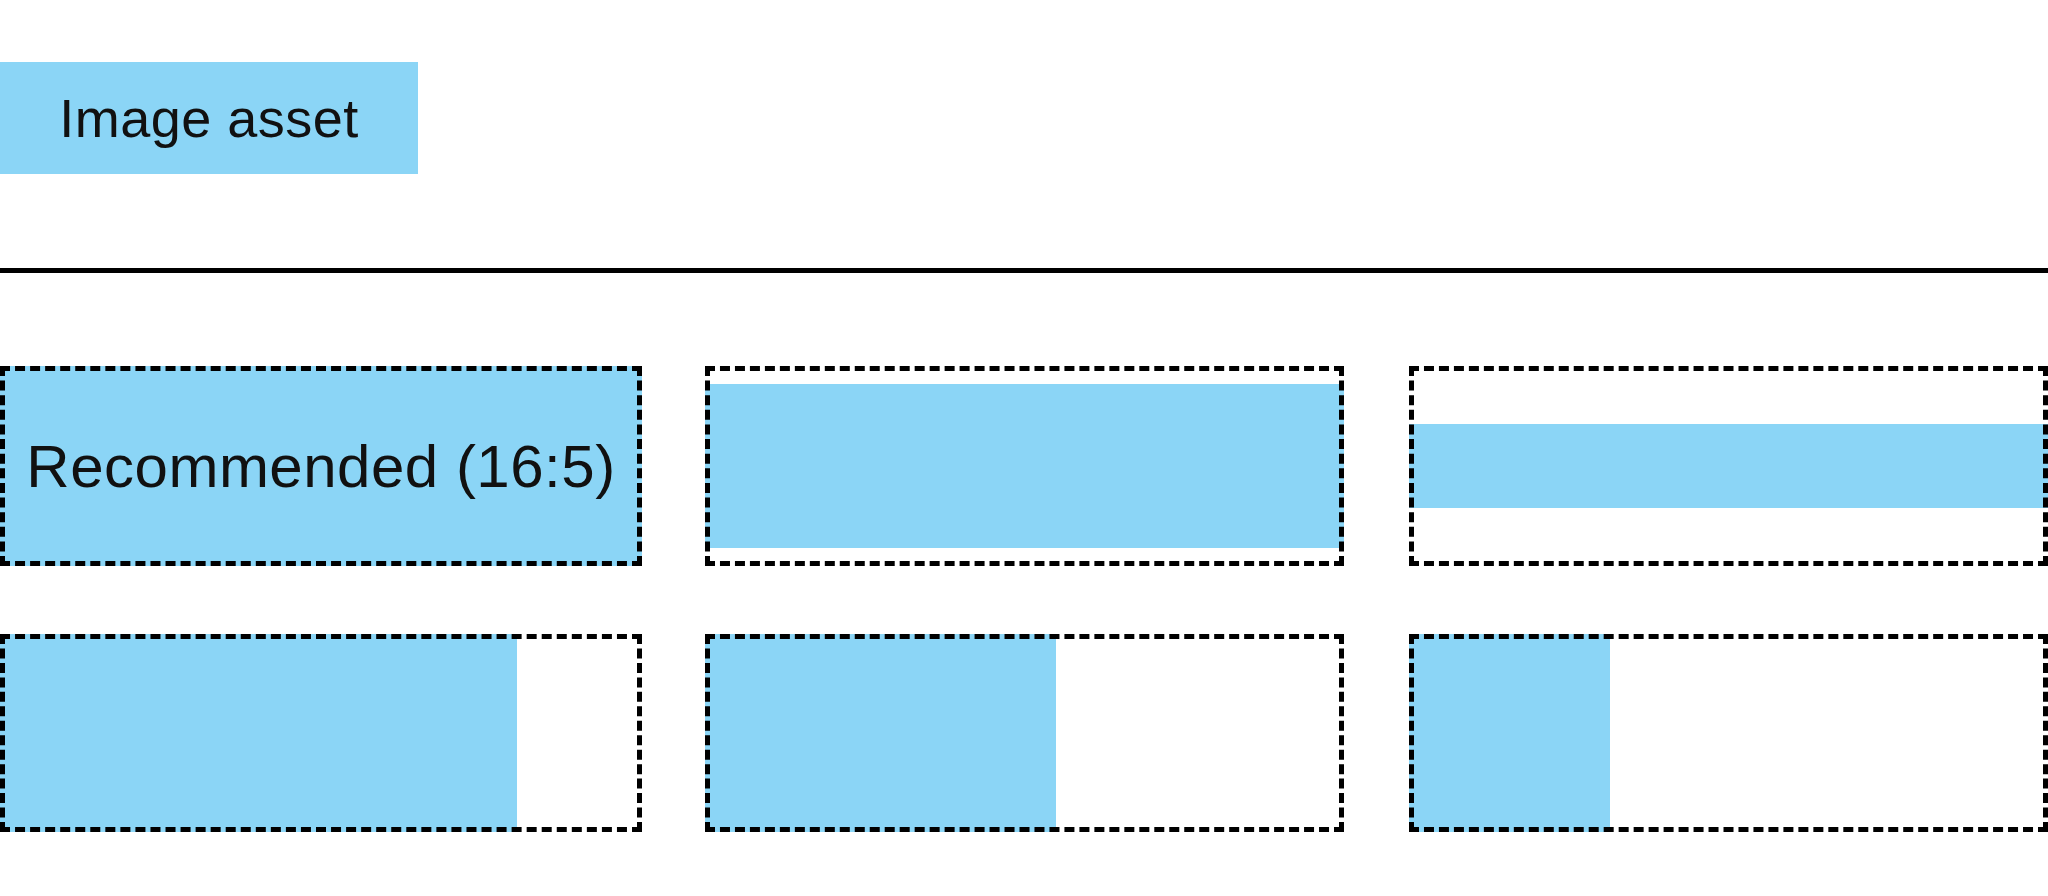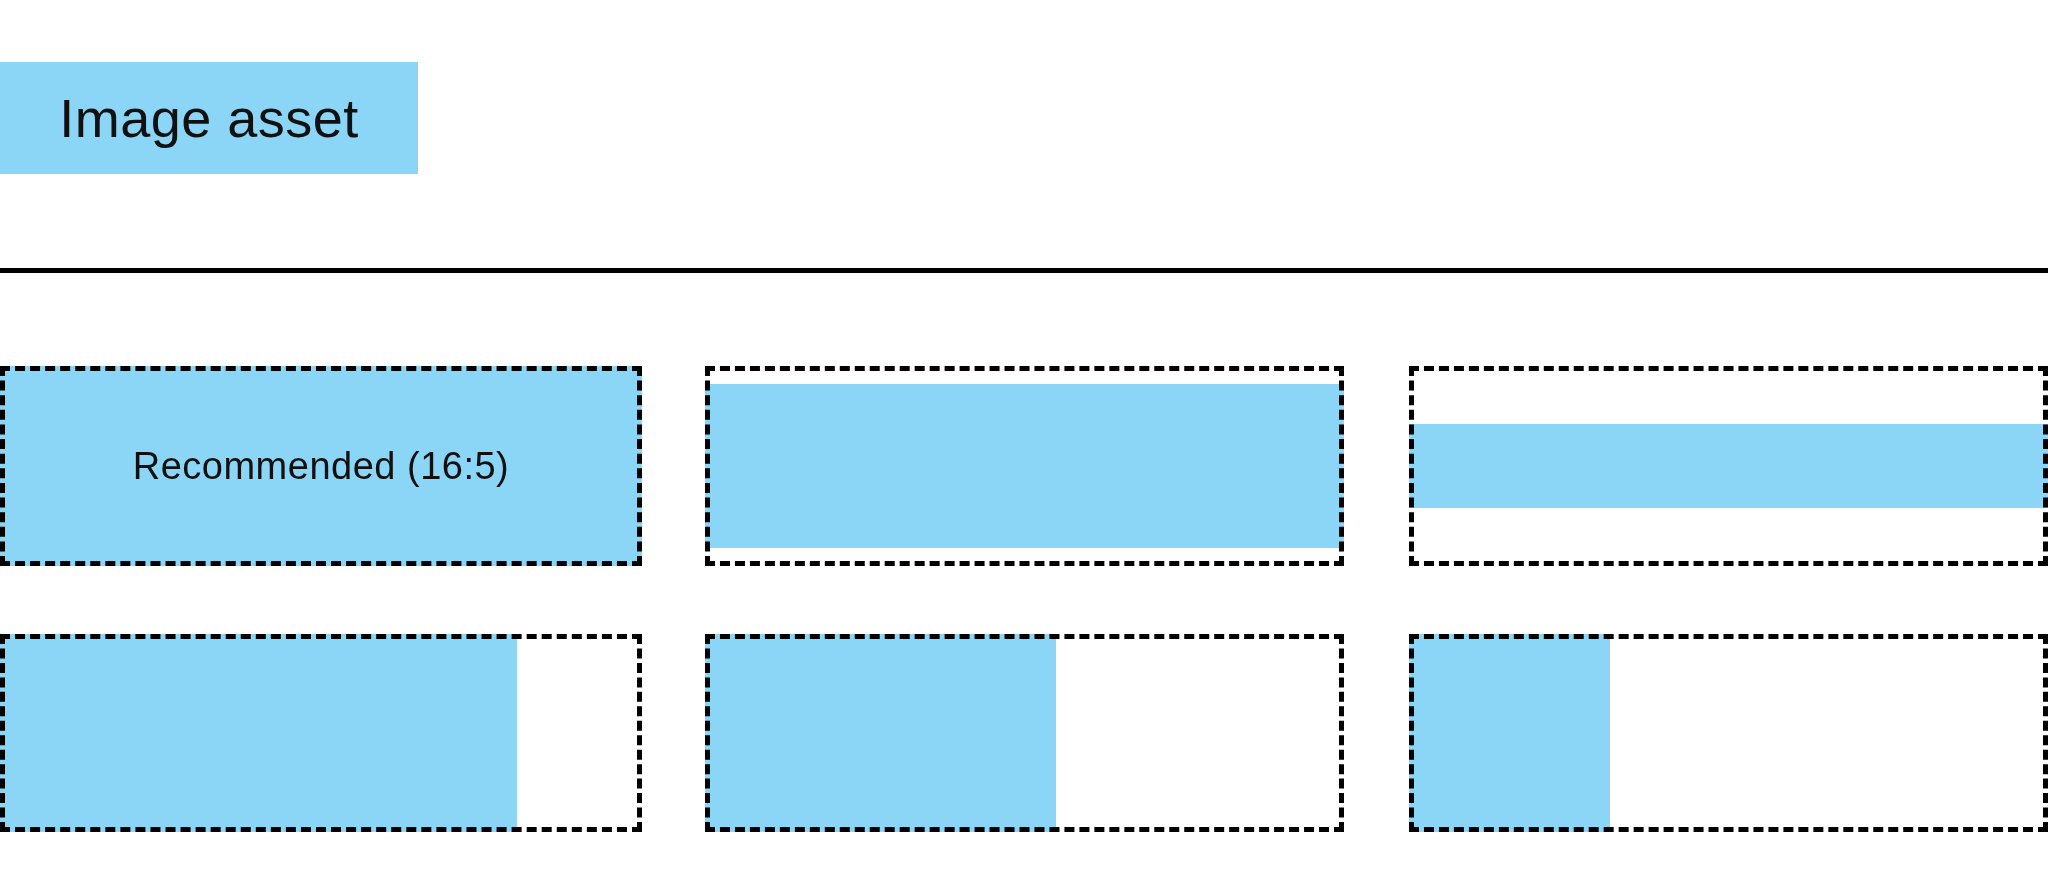--- a/index.html
+++ b/index.html
@@ -54,21 +54,21 @@
     content: ""; position: absolute; inset: 0;
     border: 5px dashed var(--outline);
     pointer-events: none;
   }
   .fill { position: absolute; background: var(--image-asset-fill); }
   .center-v .fill { left: 0; top: 50%; transform: translateY(-50%); }
   .top-left .fill { left: 0; top: 0; }
   .demo-label {
     position: absolute; inset: 0;
     display: flex; align-items: center; justify-content: center;
-    font-size: 38px; letter-spacing: 0.5px; white-space: nowrap; border-radius: 7px;
+    font-size: 60px; letter-spacing: 0.5px; white-space: nowrap; border-radius: 7px;
   }
 
   #r1c1 { left: 0;      top: 366px; width: 642px; height: 200px; }
   #r1c2 { left: 705px;  top: 366px; width: 639px; height: 200px; }
   #r1c3 { left: 1409px; top: 366px; width: 639px; height: 200px; }
   #r2c1 { left: 0;      top: 634px; width: 642px; height: 198px; }
   #r2c2 { left: 705px;  top: 634px; width: 639px; height: 198px; }
   #r2c3 { left: 1409px; top: 634px; width: 639px; height: 198px; }
 </style>
 </head>

